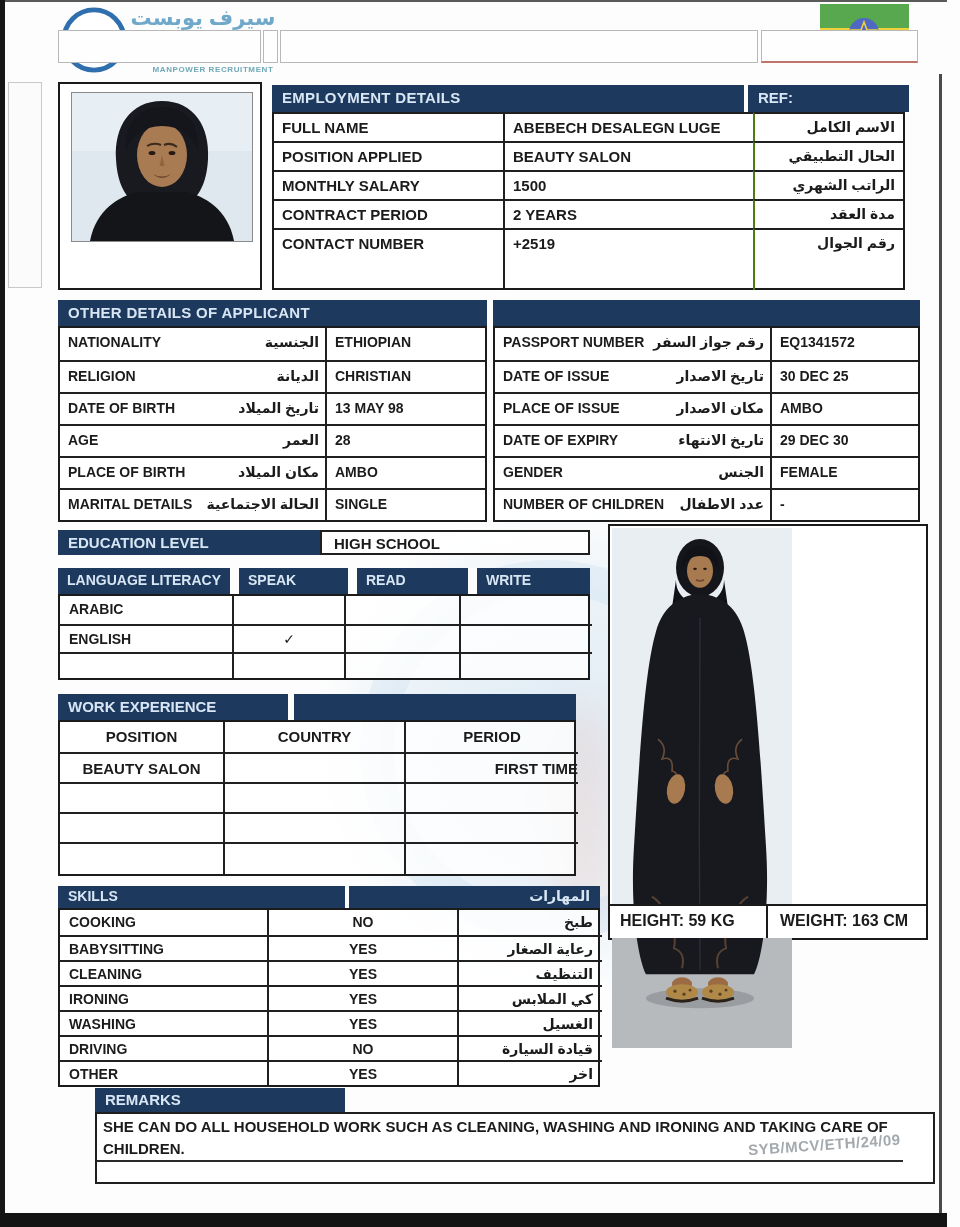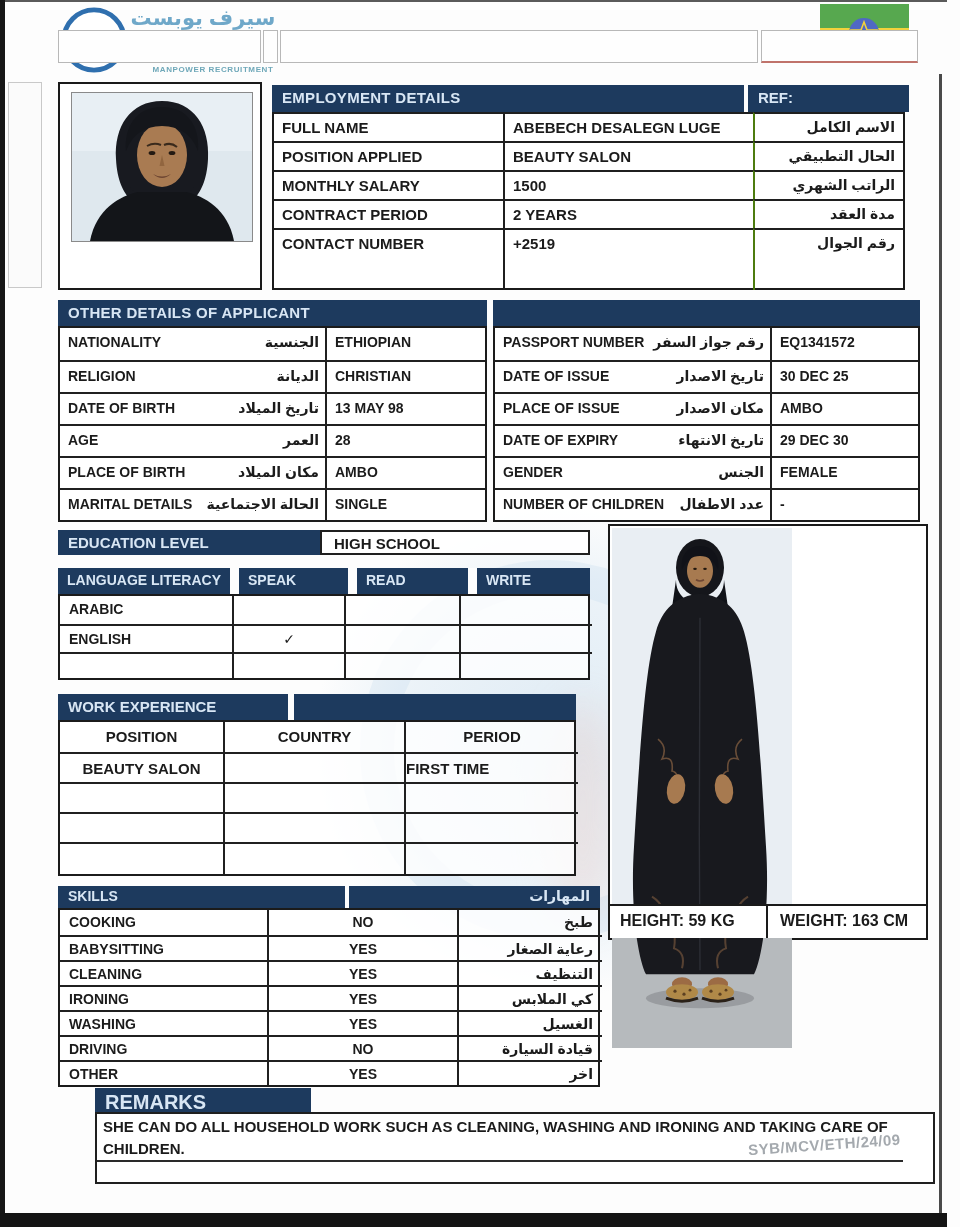--- a/index.html
+++ b/index.html
@@ -94,21 +94,21 @@
   .wex-band .h1{width:230px;padding:4px 0 0 10px;box-sizing:border-box;font-size:15px;}
   .wex-band .g{width:6px;background:#fdfdfd;}
   .wex-band .h2{flex:1;}
   .wex-body{position:absolute;left:0;top:26px;width:518px;display:grid;
     grid-template-columns:163px 181px 174px;grid-template-rows:30px 30px 30px 30px 32px;
     border:2px solid #1b1b1b;box-sizing:border-box;background:rgba(255,255,255,0.8);}
   .wex-body>div{border-top:2px solid #202020;border-left:2px solid #202020;box-sizing:border-box;
     font-weight:700;font-size:15px;padding:6px 0 0 0;text-align:center;}
   .wex-body>div.nt{border-top:none;}
   .wex-body>div.nl{border-left:none;}
-  .wex-body .lft{text-align:left;}
+  .wex-body .lft{text-align:right;padding-left:20px;}
   
   .skl{left:58px;top:886px;width:542px;height:198px;}
   .skl-band{position:absolute;left:0;top:0;width:542px;height:22px;display:flex;}
   .skl-band .h1{width:287px;padding:2px 0 0 10px;box-sizing:border-box;font-size:14px;}
   .skl-band .g{width:4px;background:#fdfdfd;}
   .skl-band .h2{flex:1;text-align:right;direction:rtl;padding:2px 10px 0 0;box-sizing:border-box;font-size:14px;}
   .skl-body{position:absolute;left:0;top:22px;width:542px;display:grid;
     grid-template-columns:207px 190px 145px;grid-template-rows:repeat(7,25px);
     border:2px solid #1b1b1b;box-sizing:border-box;background:rgba(255,255,255,0.82);}
   .skl-body>div{border-top:2px solid #202020;box-sizing:border-box;font-weight:700;font-size:14px;
@@ -119,22 +119,22 @@
   
   .fig-box{position:absolute;left:608px;top:524px;width:320px;height:416px;background:#fff;
     border:2px solid #1a1a1a;box-sizing:border-box;}
   .fig-photo{position:absolute;left:2px;top:2px;width:180px;height:520px;}
   .hw-bar{position:absolute;left:0;bottom:0;width:316px;height:34px;border-top:2px solid #1a1a1a;
     display:flex;box-sizing:border-box;background:#fff;}
   .hw-bar .h{width:158px;border-right:2px solid #1a1a1a;box-sizing:border-box;
     font-weight:700;font-size:16px;padding:6px 0 0 10px;white-space:nowrap;}
   .hw-bar .w{flex:1;font-weight:700;font-size:16px;padding:6px 0 0 12px;white-space:nowrap;}
   
-  .rem-tab{position:absolute;left:95px;top:1088px;width:216px;height:24px;padding:3px 0 0 10px;
-    box-sizing:border-box;font-size:20px;}
+  .rem-tab{position:absolute;left:95px;top:1088px;width:250px;height:24px;padding:3px 0 0 10px;
+    box-sizing:border-box;font-size:15px;}
   .rem-box{position:absolute;left:95px;top:1112px;width:840px;height:72px;border:2px solid #1f1f1f;
     box-sizing:border-box;background:rgba(255,255,255,0.9);}
   .rem-text{width:800px;height:44px;border-bottom:2px solid #2a2a2a;box-sizing:content-box;
     font-weight:700;font-size:15px;line-height:22px;padding:2px 0 0 6px;}
 </style>
 </head>
 <body>
 
 <div class="page">
 

